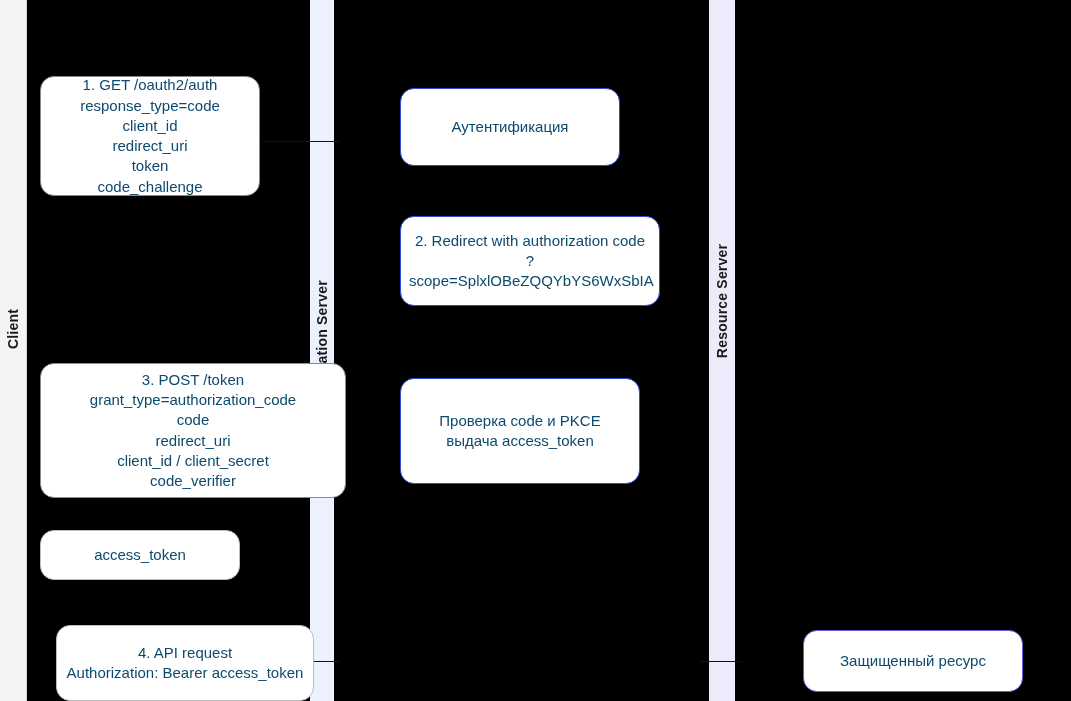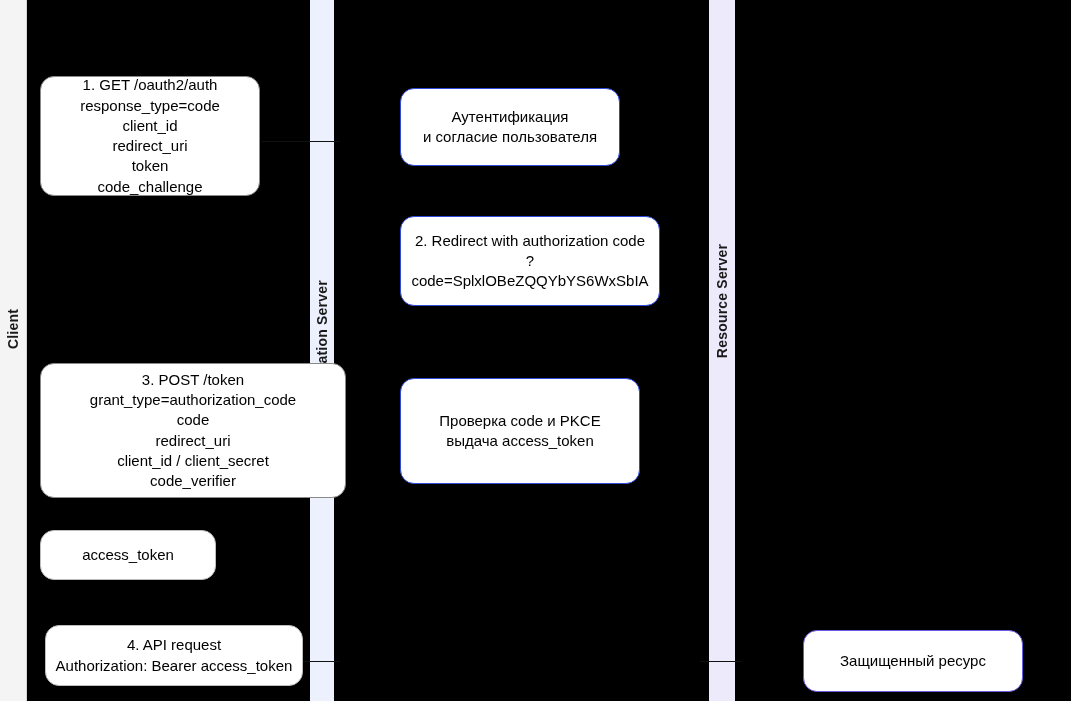--- a/index.html
+++ b/index.html
@@ -36,38 +36,38 @@
   .hline.dashed{border-top:1.5px dashed #111;}
   .dline{position:absolute;height:0;border-top:1.5px solid #111;transform-origin:0 0;}
 
   
   .node{
     position:absolute;
     background:#ffffff;
     border-radius:14px;
     display:flex;align-items:center;justify-content:center;
     text-align:center;
-    color:#000000;
+    color:#0c4a6e;
     font-size:15px;
     line-height:1.35;
     box-sizing:border-box;
     padding:4px 8px;
   }
   .node .lines{width:100%;}
   .node .ln{display:block;white-space:nowrap;}
   .node.gray{border:1.5px solid #8a8a8a;}
   .node.blue{border:1.5px solid #2f4bdb;}
   .node.violet{border:1.5px solid #6a5ae0;}
   .node.plain{border:1.5px solid #bdbdbd;}
 
   
   #n-auth-req   {left:40px; top:76px;  width:220px;height:120px;}
   #n-token-req  {left:40px; top:363px; width:306px;height:135px;}
-  #n-access-tok {left:40px; top:530px; width:176px;height:50px;}
-  #n-api-req    {left:45px; top:625px; width:258px;height:61px;}
+  #n-access-tok {left:40px; top:530px; width:200px;height:50px;}
+  #n-api-req    {left:56px; top:625px; width:258px;height:76px;}
 
   #n-authn      {left:400px;top:88px; width:220px;height:78px;}
   #n-redirect   {left:400px;top:216px; width:260px;height:90px;border-radius:14px;}
   #n-verify     {left:400px;top:378px; width:240px;height:106px;justify-content:flex-end;}
 
   #n-protected  {left:770px;top:630px; width:220px;height:62px;margin-left:33px;}
 </style>
 </head>
 <body>
 
@@ -106,29 +106,28 @@
       <span class="ln">client_id</span>
       <span class="ln">redirect_uri</span>
       <span class="ln">token</span>
       <span class="ln">code_challenge</span>
     </div>
   </div>
 
   <div class="node blue" id="n-authn">
     <div class="lines">
       <span class="ln">Аутентификация</span>
-      <span class="ln">и согласие пользователя</span>
     </div>
   </div>
 
   <div class="node blue" id="n-redirect">
     <div class="lines">
       <span class="ln">2. Redirect with authorization code</span>
       <span class="ln">?</span>
-      <span class="ln">code=SplxlOBeZQQYbYS6WxSbIA</span>
+      <span class="ln">scope=SplxlOBeZQQYbYS6WxSbIA</span>
     </div>
   </div>
 
   <div class="node gray" id="n-token-req">
     <div class="lines">
       <span class="ln">3. POST /token</span>
       <span class="ln">grant_type=authorization_code</span>
       <span class="ln">code</span>
       <span class="ln">redirect_uri</span>
       <span class="ln">client_id / client_secret</span>

